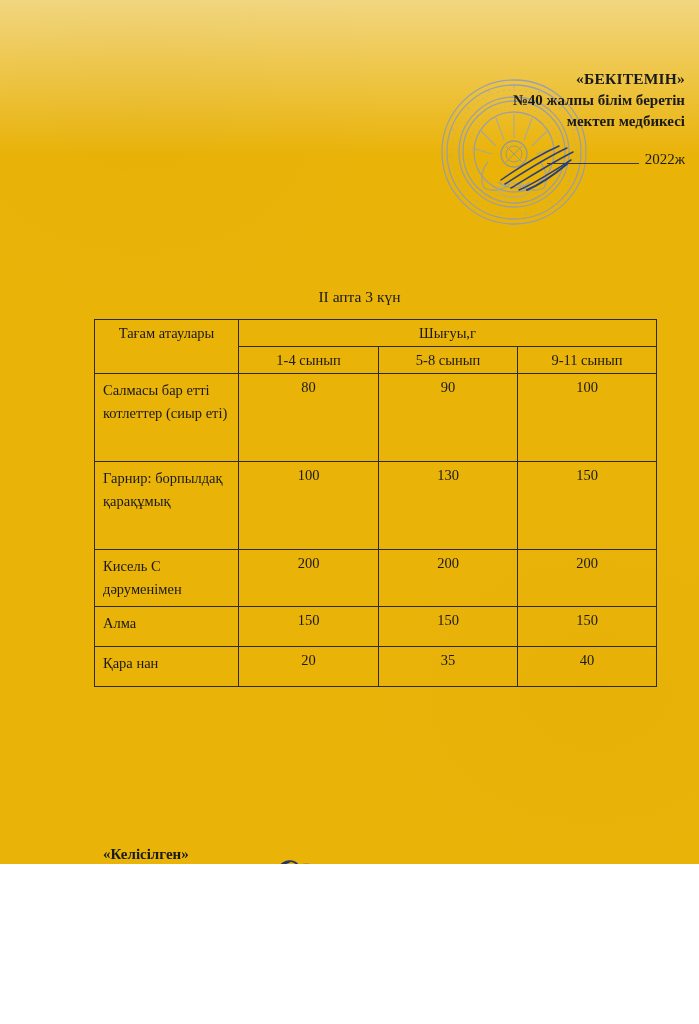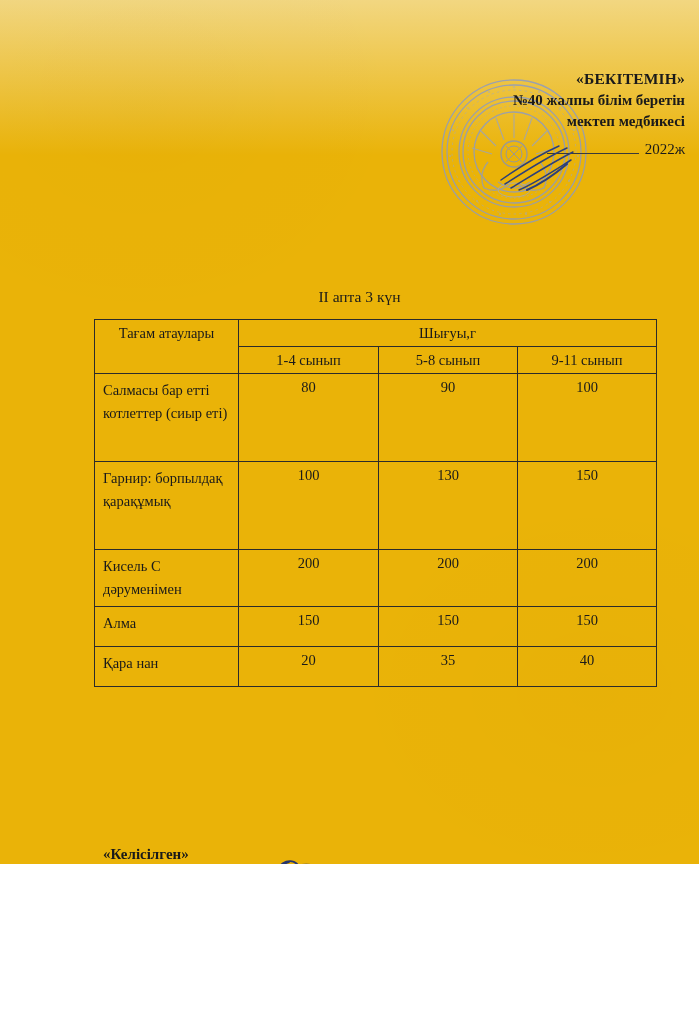--- a/index.html
+++ b/index.html
@@ -43,21 +43,21 @@
     z-index: 3;
   }
   .approval .ttl {
     font-weight: bold;
     font-size: 15.5px;
     letter-spacing: 0.2px;
   }
   .approval .ln { white-space: nowrap; font-weight: bold; }
   .date-line {
     display: inline-block;
-    margin-top: 6px;
+    margin-top: 16px;
     white-space: nowrap;
   }
   .date-rule {
     display: inline-block;
     width: 92px;
     border-bottom: 1px solid #3a3a3a;
     height: 11px;
     margin-right: 6px;
     vertical-align: baseline;
   }

